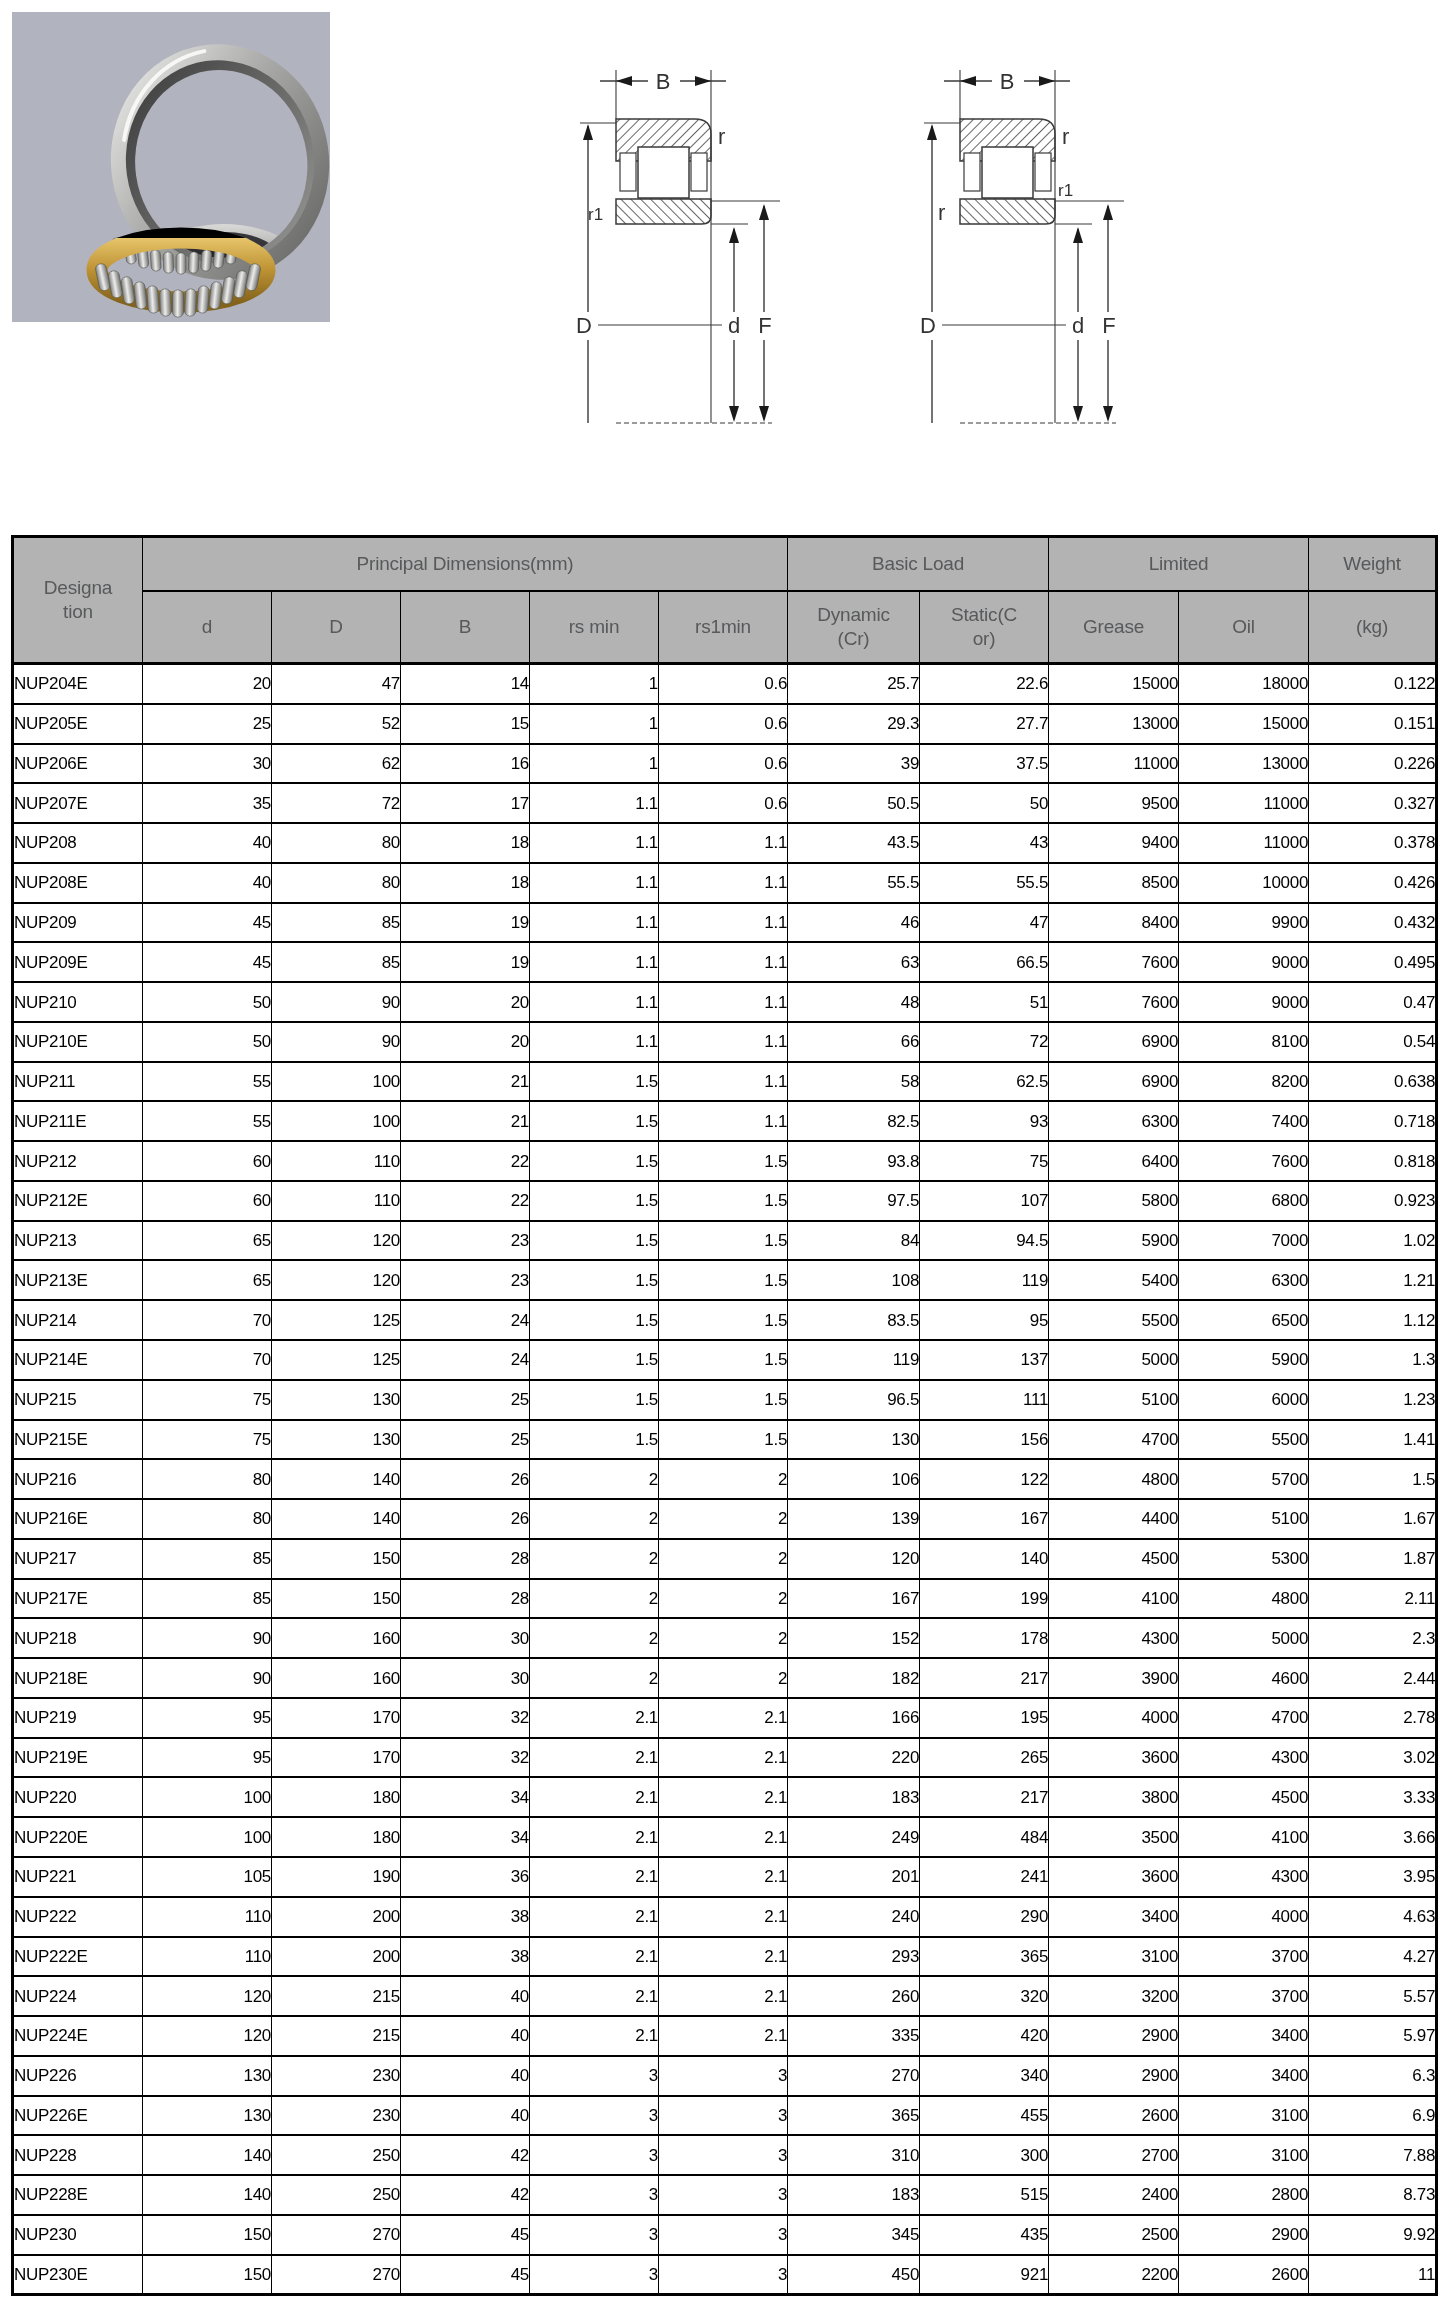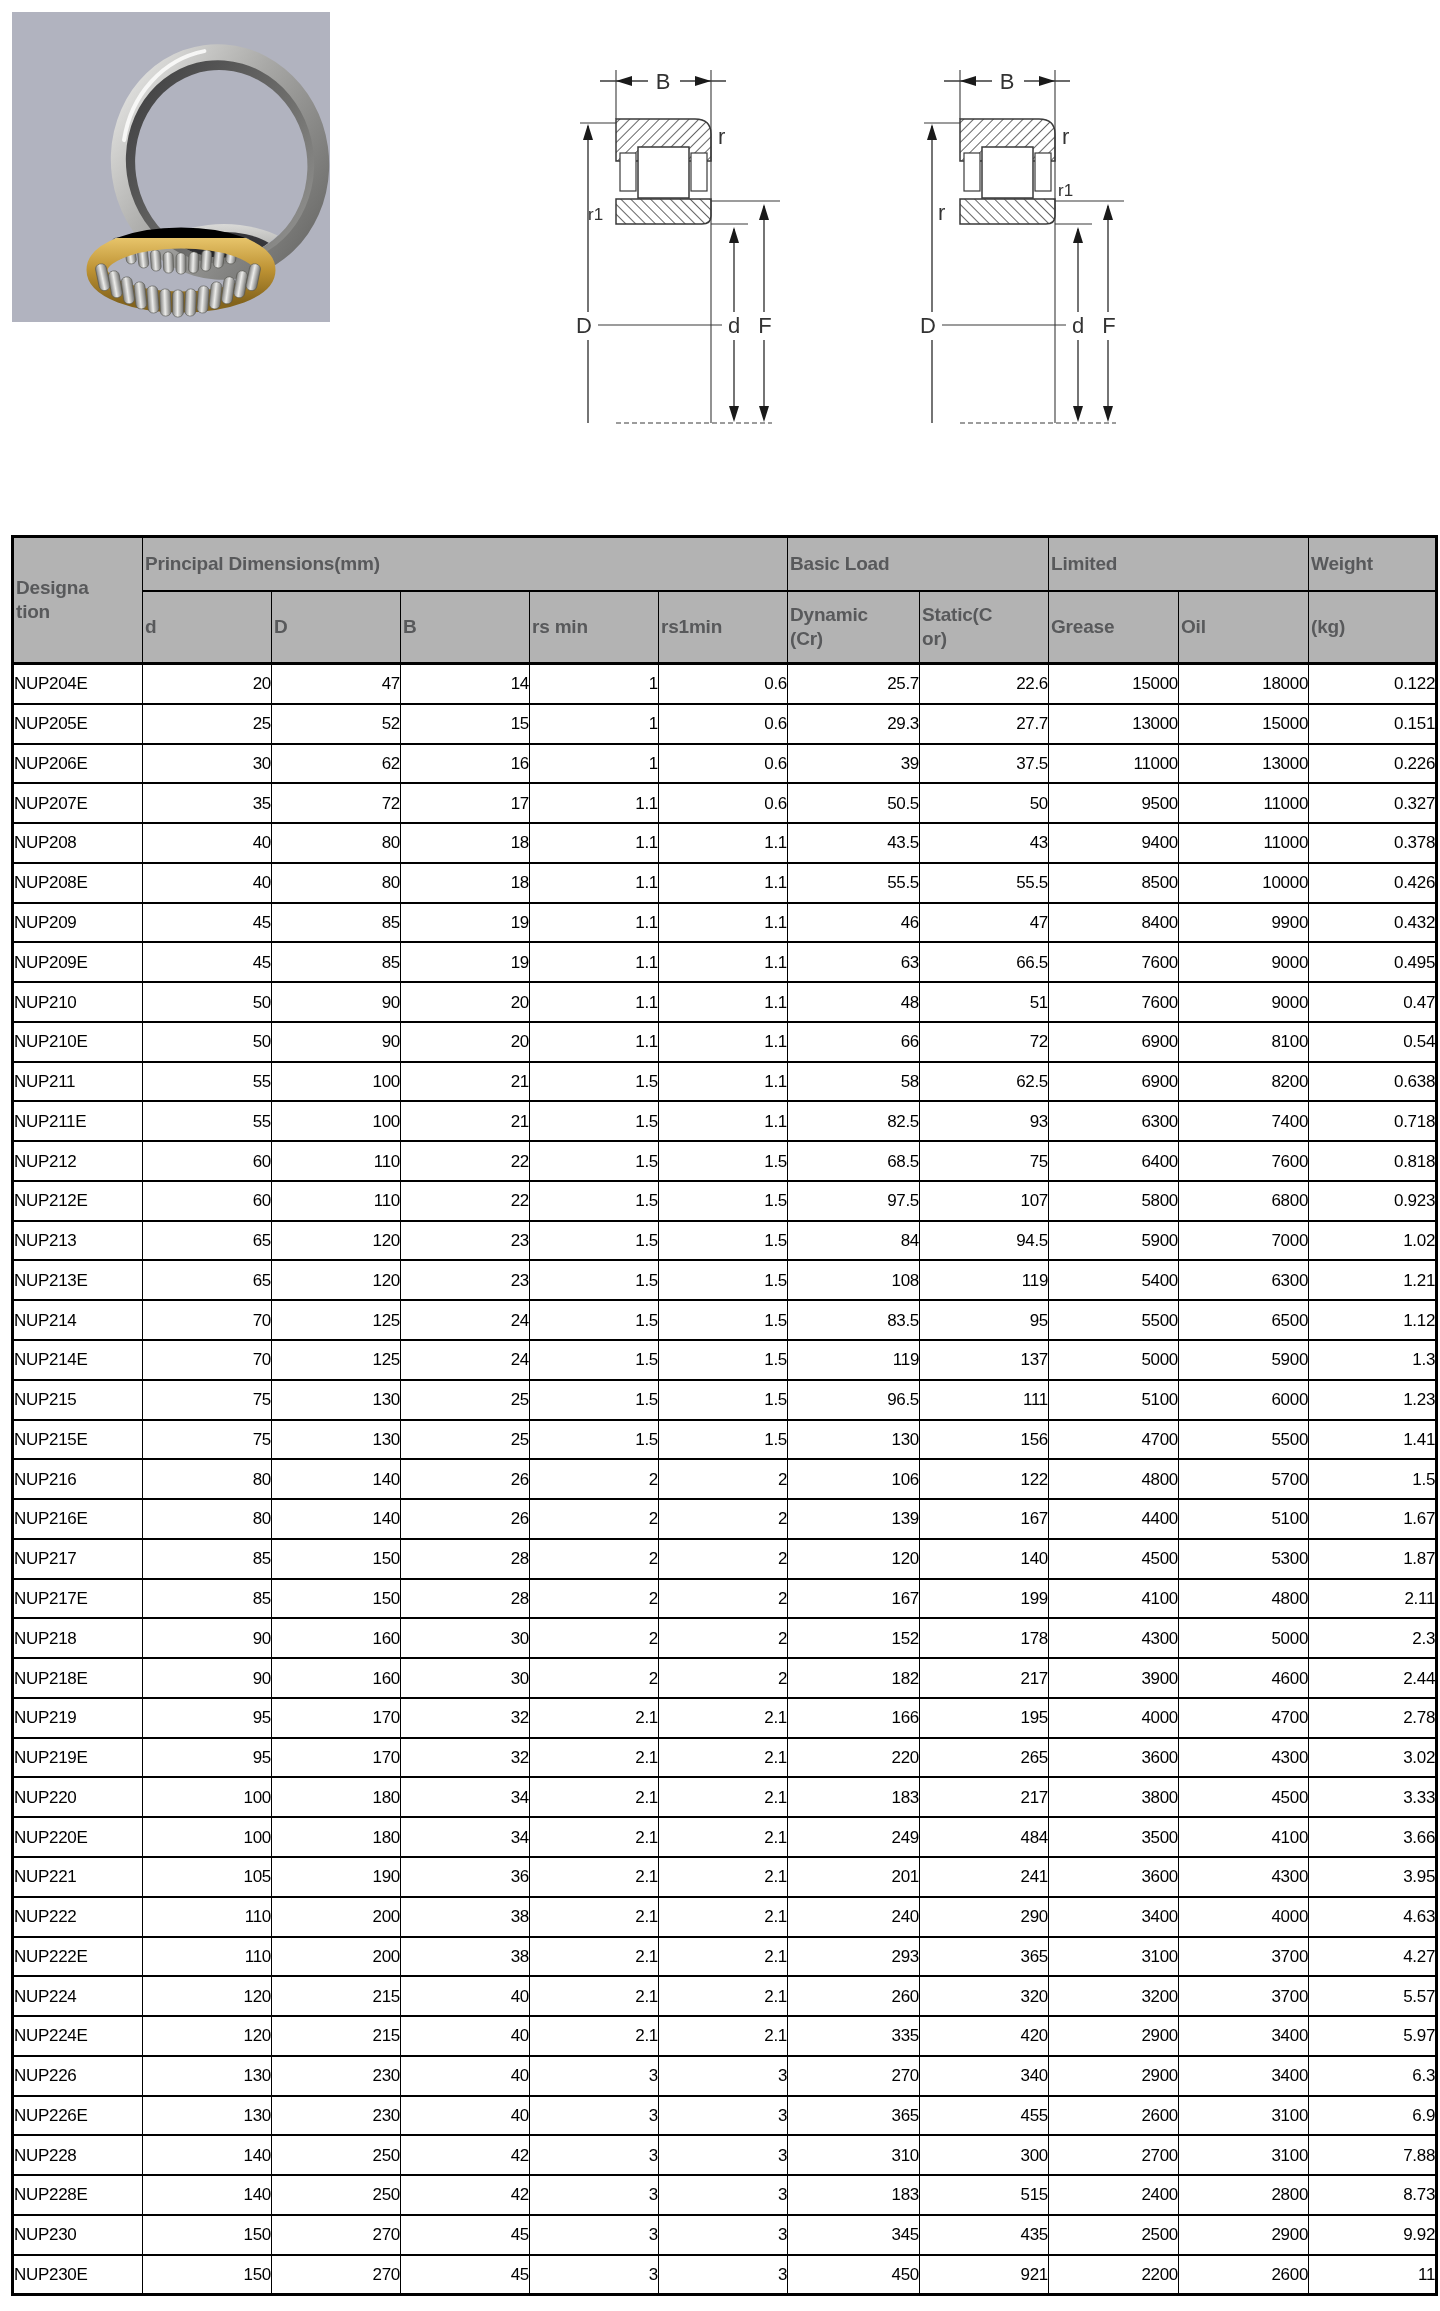--- a/index.html
+++ b/index.html
@@ -17,22 +17,22 @@
   .dthin{stroke:#3a3a3a;stroke-width:1.1;fill:none;}
   .darrow{fill:#1a1a1a;stroke:none;}
   .dlabel{fill:#333;font-family:"Liberation Sans",sans-serif;font-size:22px;}
   .dlabel.small{font-size:17px;}
 
   
   .tblwrap{position:absolute;left:11px;top:535px;width:1424px;}
   table.data{border-collapse:collapse;table-layout:fixed;width:1424px;border:3px solid #000;}
   table.data th, table.data td{border:2px solid #000;border-left-width:1px;border-right-width:1px;overflow:hidden;}
   table.data thead th{
-    background:#b3b3b3;color:#58595b;font-weight:bold;font-size:19px;
-    text-align:left;vertical-align:middle;white-space:pre-line;line-height:1.25;
+    background:#b3b3b3;color:#58595b;font-weight:normal;font-size:19px;
+    text-align:center;vertical-align:middle;white-space:pre-line;line-height:1.25;
     letter-spacing:-0.2px;padding:0 2px;margin-left:20px;
   }
   tr.grouprow th{height:52px;}
   tr.subrow th{height:70px;}
   table.data thead{border-bottom:3px solid #000;}
   table.data td{
     background:#ffffff;color:#000;font-size:17px;letter-spacing:-0.3px;
     height:37.78px;padding:0;vertical-align:middle;line-height:1;
   }
   td.c-des{text-align:left;padding-left:4px;}
@@ -399,21 +399,21 @@
             <td class="c-num">7400</td>
             <td class="c-num">0.718</td>
           </tr>
           <tr>
             <td class="c-des">NUP212</td>
             <td class="c-num">60</td>
             <td class="c-num">110</td>
             <td class="c-num">22</td>
             <td class="c-num">1.5</td>
             <td class="c-num">1.5</td>
-            <td class="c-num">68.5</td>
+            <td class="c-num">93.8</td>
             <td class="c-num">75</td>
             <td class="c-num">6400</td>
             <td class="c-num">7600</td>
             <td class="c-num">0.818</td>
           </tr>
           <tr>
             <td class="c-des">NUP212E</td>
             <td class="c-num">60</td>
             <td class="c-num">110</td>
             <td class="c-num">22</td>

